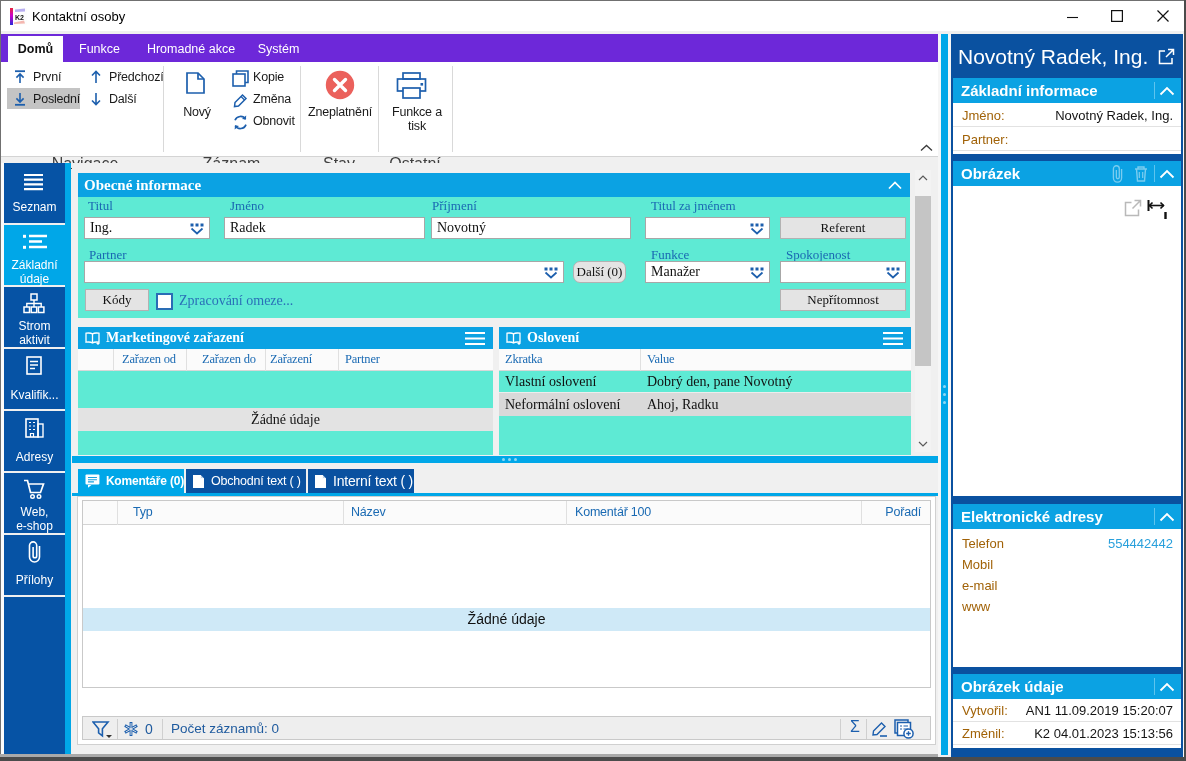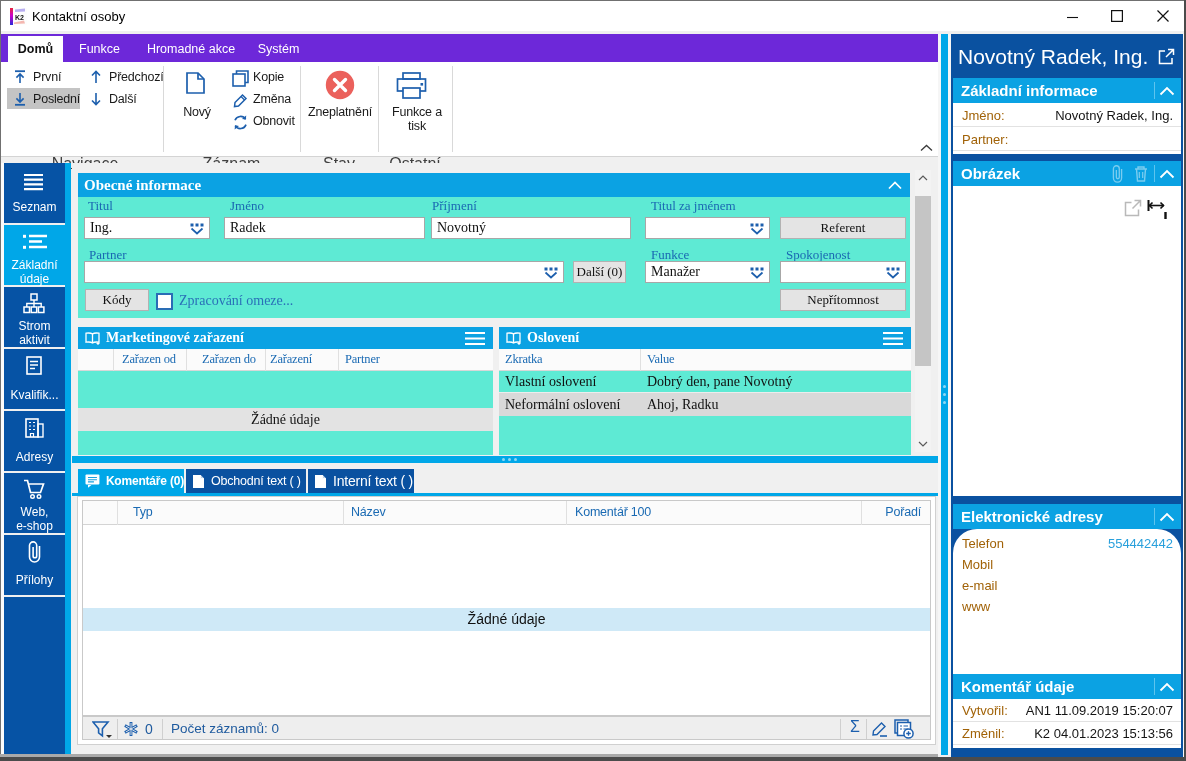--- a/index.html
+++ b/index.html
@@ -243,21 +243,21 @@
       <div class="flabel" style="left:573px;top:74px;">Funkce</div>
       <div class="flabel" style="left:708px;top:74px;">Spokojenost</div>
       <div class="field" style="left:6px;top:88px;width:480px;height:22px;">
           <svg class="combo-ico" width="14" height="12" viewBox="0 0 14 12">
             <rect x="0.5" y="0.5" width="3" height="3" fill="#1d5fad"></rect>
             <rect x="5.5" y="0.5" width="3" height="3" fill="#1d5fad"></rect>
             <rect x="10.5" y="0.5" width="3" height="3" fill="#1d5fad"></rect>
             <path d="M1.5 5.5 L7 10.5 L12.5 5.5" stroke="#1d5fad" stroke-width="1.7" fill="none"></path>
           </svg>
         </div>
-      <div class="btn" style="left:495px;top:88px;width:53px;height:22px;">Další (0)</div>
+      <div class="btn" style="left:495px;top:88px;width:53px;height:22px;border-radius:7px;">Další (0)</div>
       <div class="field" style="left:567px;top:88px;width:125px;height:22px;">Manažer<svg class="combo-ico" width="14" height="12" viewBox="0 0 14 12">
             <rect x="0.5" y="0.5" width="3" height="3" fill="#1d5fad"></rect>
             <rect x="5.5" y="0.5" width="3" height="3" fill="#1d5fad"></rect>
             <rect x="10.5" y="0.5" width="3" height="3" fill="#1d5fad"></rect>
             <path d="M1.5 5.5 L7 10.5 L12.5 5.5" stroke="#1d5fad" stroke-width="1.7" fill="none"></path>
           </svg></div>
       <div class="field" style="left:702px;top:88px;width:126px;height:22px;">
           <svg class="combo-ico" width="14" height="12" viewBox="0 0 14 12">
             <rect x="0.5" y="0.5" width="3" height="3" fill="#1d5fad"></rect>
             <rect x="5.5" y="0.5" width="3" height="3" fill="#1d5fad"></rect>
@@ -355,21 +355,21 @@
     <div class="abs" style="left:236px;top:306px;width:106px;height:24px;background:#0a51a0;display:flex;align-items:center;">
       <svg style="margin-left:6px;" width="13" height="15" viewBox="0 0 13 15">
           <path d="M1 1 H8.5 L12 4.5 V14 H1 Z" fill="#fff"></path>
           <path d="M8.5 1 V4.5 H12" fill="#bcd2e8" stroke="#fff" stroke-width="0.8"></path>
         </svg>
       <span style="margin-left:6px;font-size:14px;letter-spacing:-0.2px;color:#fff;white-space:nowrap;">Interní text ( )</span>
     </div>
     <div class="abs" style="left:0;top:330px;width:866px;height:3px;background:#00a7e8;"></div>
 
     <div class="abs" style="left:5px;top:333px;width:859px;height:249px;background:#fff;border:1px solid #d0d0d0;">
-      <div class="abs" style="left:4px;top:3px;width:849px;height:216px;border:1px solid #c9c9c9;background:#fff;padding-left:12px;">
+      <div class="abs" style="left:4px;top:3px;width:849px;height:188px;border:1px solid #c9c9c9;background:#fff;padding-left:12px;">
         <div class="abs" style="left:0;top:0;width:100%;height:24px;background:#fbfbfb;border-bottom:1px solid #d4d4d4;">
           <div class="thdr abs" style="left:50px;top:4px;">Typ</div>
           <div class="thdr abs" style="left:268px;top:4px;">Název</div>
           <div class="thdr abs" style="left:492px;top:4px;">Komentář 100</div>
           <div class="thdr abs" style="right:9px;top:4px;">Pořadí</div>
           <div class="abs" style="left:34px;top:0;width:1px;height:24px;background:#e0e0e0;"></div>
           <div class="abs" style="left:260px;top:0;width:1px;height:24px;background:#e0e0e0;"></div>
           <div class="abs" style="left:483px;top:0;width:1px;height:24px;background:#e0e0e0;"></div>
           <div class="abs" style="left:778px;top:0;width:1px;height:24px;background:#e0e0e0;"></div>
         </div>
@@ -460,39 +460,39 @@
       </div>
     </div>
     <div class="rsec" style="top:470px;height:163px;">
       <div class="rhead">
           <span class="t">Elektronické adresy</span>
         <div class="abs" style="right:26px;top:4px;width:1px;height:17px;background:#5ec4ee;"></div>
         <svg class="abs" style="right:6px;top:8px" width="16" height="10" viewBox="0 0 16 10">
             <path d="M1.5 8.5 L8 2 L14.5 8.5" stroke="#fff" stroke-width="1.8" fill="none"></path>
           </svg>
       </div>
-      <div class="rbody" style="height:170px;border-radius:24px;">
+      <div class="rbody" style="height:138px;">
         <div class="rrow" style="top:7px;">
             <span class="rlab">Telefon</span>
             <span class="rval" style="color:#29a0dc;">554442442</span>
           </div>
         <div class="rrow" style="top:28px;">
             <span class="rlab">Mobil</span>
           </div>
         <div class="rrow" style="top:49px;">
             <span class="rlab">e-mail</span>
           </div>
         <div class="rrow" style="top:70px;">
             <span class="rlab">www</span>
           </div>
       </div>
     </div>
     <div class="rsec" style="top:640px;height:74px;">
       <div class="rhead">
-          <span class="t">Komentář údaje</span>
+          <span class="t">Obrázek údaje</span>
         <div class="abs" style="right:26px;top:4px;width:1px;height:17px;background:#5ec4ee;"></div>
         <svg class="abs" style="right:6px;top:8px" width="16" height="10" viewBox="0 0 16 10">
             <path d="M1.5 8.5 L8 2 L14.5 8.5" stroke="#fff" stroke-width="1.8" fill="none"></path>
           </svg>
       </div>
       <div class="rbody" style="height:49px;">
         <div class="rrow" style="top:0;height:23px;border-bottom:1px solid #e2e2e2;">
             <span class="rlab" style="top:4px;">Vytvořil:</span>
             <span class="rval" style="top:4px;">AN1 11.09.2019 15:20:07</span>
           </div>

